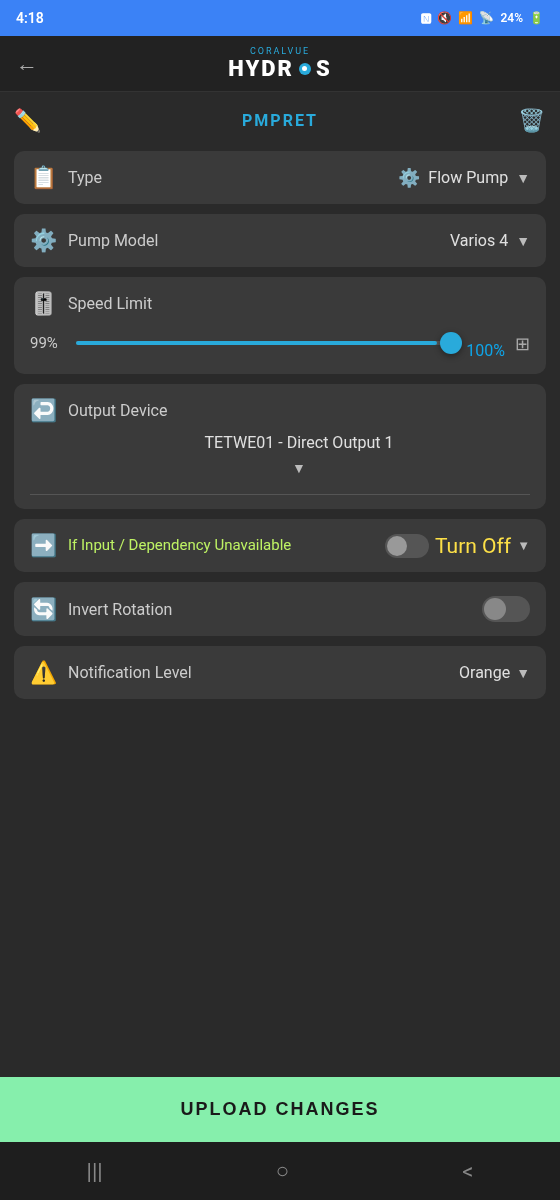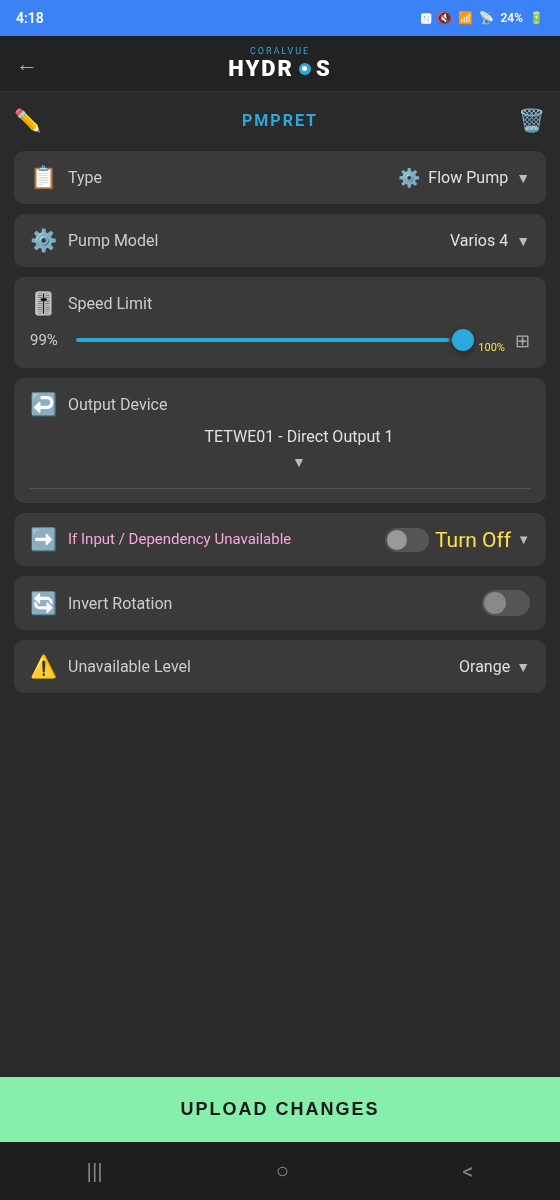--- a/index.html
+++ b/index.html
@@ -200,22 +200,22 @@
       height: 22px;
       background: #29aadb;
       border-radius: 50%;
       position: absolute;
       top: 50%;
       right: -6px;
       transform: translateY(-50%);
       box-shadow: 0 2px 6px rgba(0,0,0,0.4);
     }
     .speed-max {
-      color: #fde047;
-      font-size: 11px;
+      color: #0ea5e9;
+      font-size: 16px;
       margin-top: 15px;
     }
     .calibrate-icon {
       color: #aaa;
       font-size: 18px;
     }
 
     
     .output-section {
       display: flex;
@@ -236,21 +236,21 @@
     }
 
     
     .if-input-row {
       display: flex;
       align-items: center;
       gap: 10px;
     }
     .if-input-label {
       flex: 1;
-      color: #f9a8d4;
+      color: #bef264;
       font-size: 15px;
       line-height: 1.3;
     }
     .toggle-with-label {
       display: flex;
       align-items: center;
       gap: 6px;
     }
     .toggle-off {
       width: 44px;
@@ -482,21 +482,21 @@
     <div class="invert-row">
       <span class="field-icon">🔄</span>
       <span class="invert-label">Invert Rotation</span>
       <div class="toggle-switch"></div>
     </div>
   </div>
 
   <div class="card">
     <div class="notif-row">
       <span class="field-icon">⚠️</span>
-      <span class="notif-label">Unavailable Level</span>
+      <span class="notif-label">Notification Level</span>
       <div class="notif-value">
         <span>Orange</span>
         <span class="dropdown-arrow">▼</span>
       </div>
     </div>
   </div>
 
 </div>
 
 <div class="upload-btn-container">

